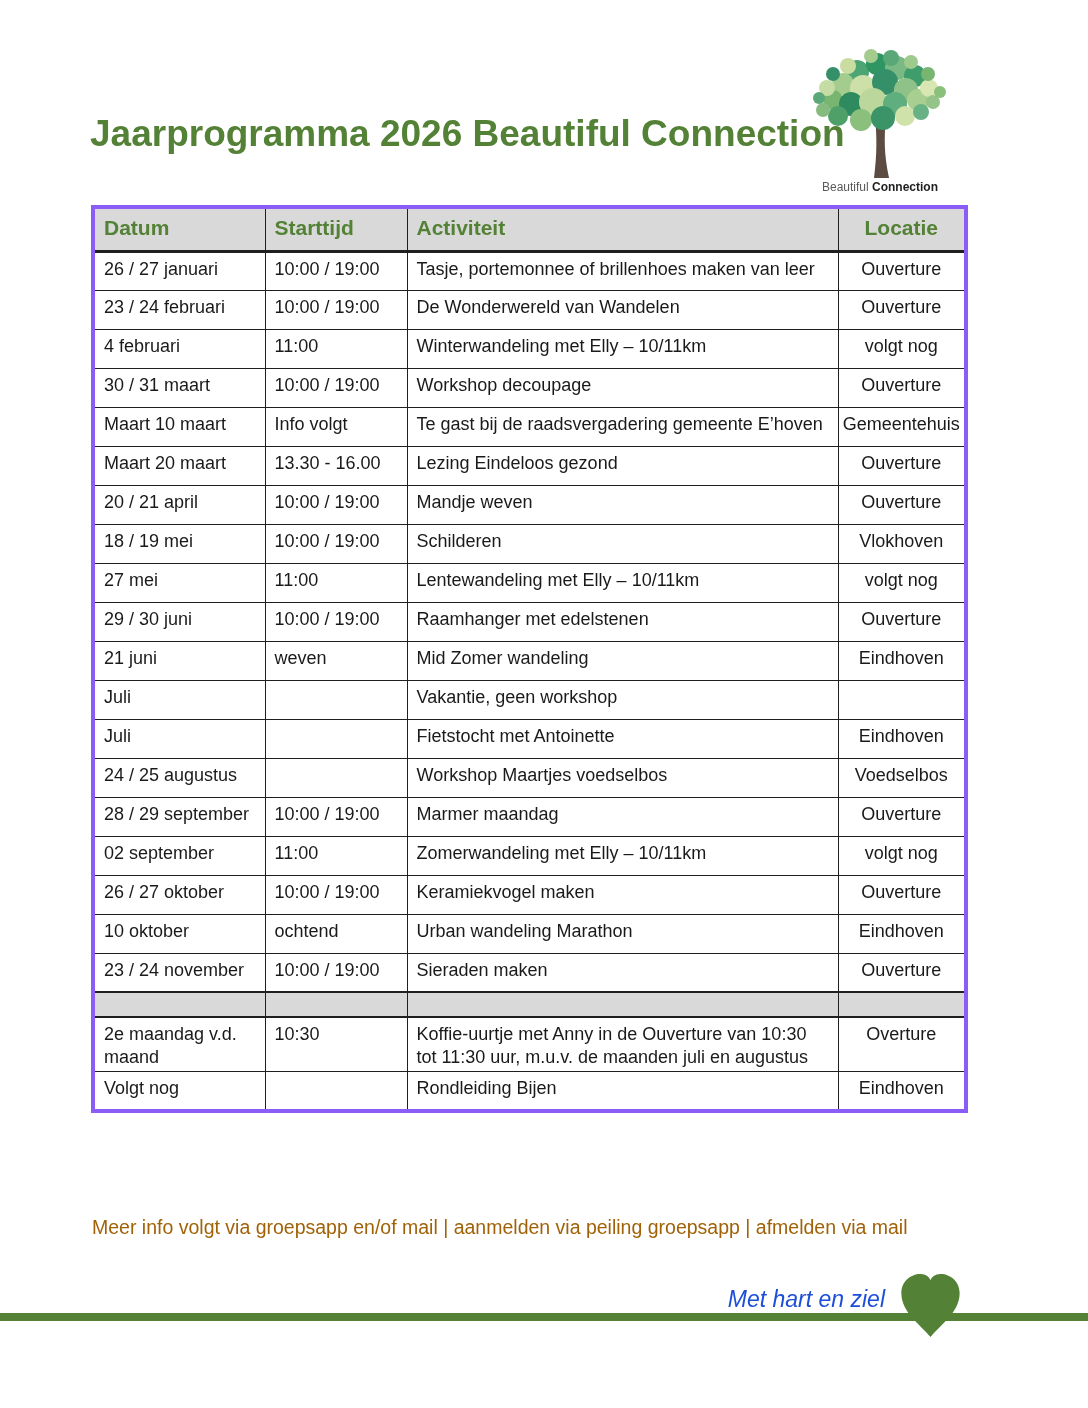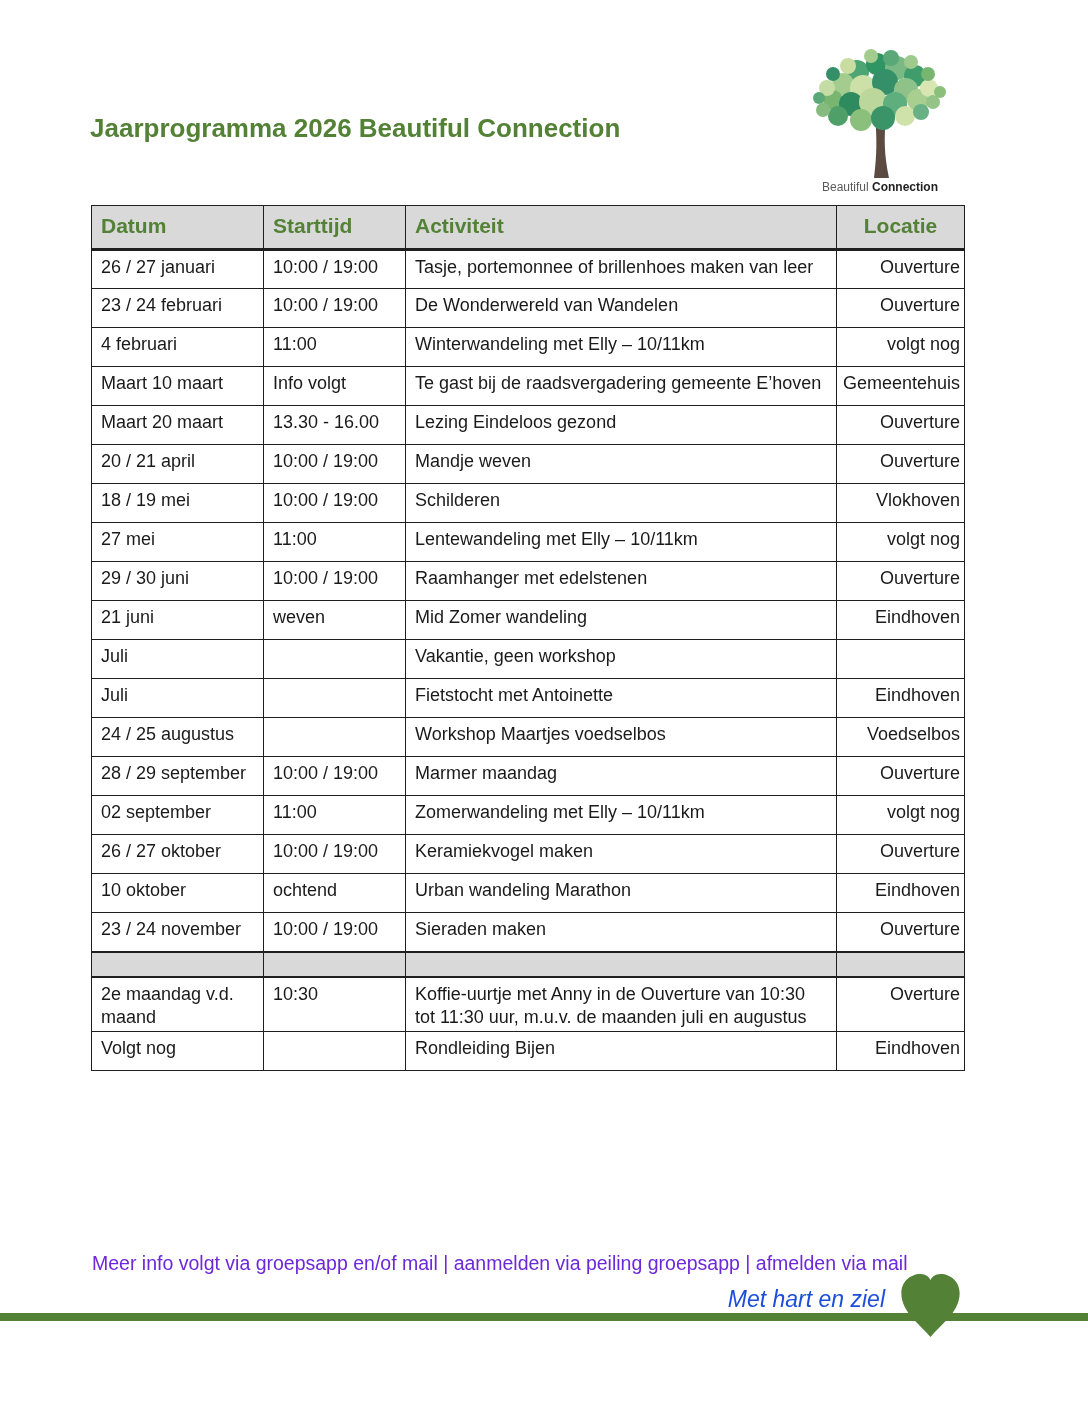--- a/index.html
+++ b/index.html
@@ -12,21 +12,21 @@
     height: 1408px;
     background: #ffffff;
     overflow: hidden;
   }
 
   
   .page-title {
     position: absolute;
     left: 90px;
     top: 113px;
-    font-size: 26px;
+    font-size: 37px;
     font-weight: bold;
     color: #538135;
     letter-spacing: 0px;
     white-space: nowrap;
   }
 
   
   .logo {
     position: absolute;
     left: 798px;
@@ -52,54 +52,54 @@
     width: 873px;
     border-collapse: collapse;
     table-layout: fixed;
     font-size: 18px;
   }
   table.program th, table.program td {
     border: 1px solid #1f1f1f;
     vertical-align: top;
     overflow: hidden;
   }
-  table.program { border: 1px solid #8b5cf6; }
+  table.program { border: 4px solid #8b5cf6; }
   table.program th {
     height: 44px;
     background: #d9d9d9;
     color: #538135;
     font-size: 21px;
     font-weight: bold;
     text-align: left;
     vertical-align: middle;
     padding: 2px 9px 4px 9px;
     border-bottom: 3px solid #1f1f1f;
   }
   table.program th.center { text-align: center; padding: 2px 4px 4px 4px; margin-left: 32px; }
   table.program td {
     height: 39px;
     padding: 5px 8px 2px 9px;
     line-height: 1.28;
   }
-  table.program td.center { text-align: right; padding-left: 4px; padding-right: 4px; }
+  table.program td.center { text-align: center; padding-left: 4px; padding-right: 4px; }
   table.program tr.sep td {
     height: 25px;
     background: #d9d9d9;
     border-top: 2px solid #1f1f1f;
     border-bottom: 2px solid #1f1f1f;
     padding: 0;
   }
 
   
   .footer-info {
     position: absolute;
     left: 92px;
-    top: 1252px;
+    top: 1216px;
     font-size: 19.5px;
-    color: #6d28d9;
+    color: #a16207;
     white-space: nowrap;
   }
   .tagline {
     position: absolute;
     right: 203px;
     top: 1286px;
     font-size: 23px;
     font-style: italic;
     color: #1d4ed8;
     white-space: nowrap;
@@ -199,20 +199,26 @@
           <td>De Wonderwereld van Wandelen</td>
           <td class="center">Ouverture</td>
         </tr>
         <tr>
           <td>4 februari</td>
           <td>11:00</td>
           <td>Winterwandeling met Elly – 10/11km</td>
           <td class="center">volgt nog</td>
         </tr>
         <tr>
+          <td>30 / 31 maart</td>
+          <td>10:00 / 19:00</td>
+          <td>Workshop decoupage</td>
+          <td class="center">Ouverture</td>
+        </tr>
+        <tr>
           <td>Maart 10 maart</td>
           <td>Info volgt</td>
           <td>Te gast bij de raadsvergadering gemeente E’hoven</td>
           <td class="center">Gemeentehuis</td>
         </tr>
         <tr>
           <td>Maart 20 maart</td>
           <td>13.30 - 16.00</td>
           <td>Lezing Eindeloos gezond</td>
           <td class="center">Ouverture</td>

